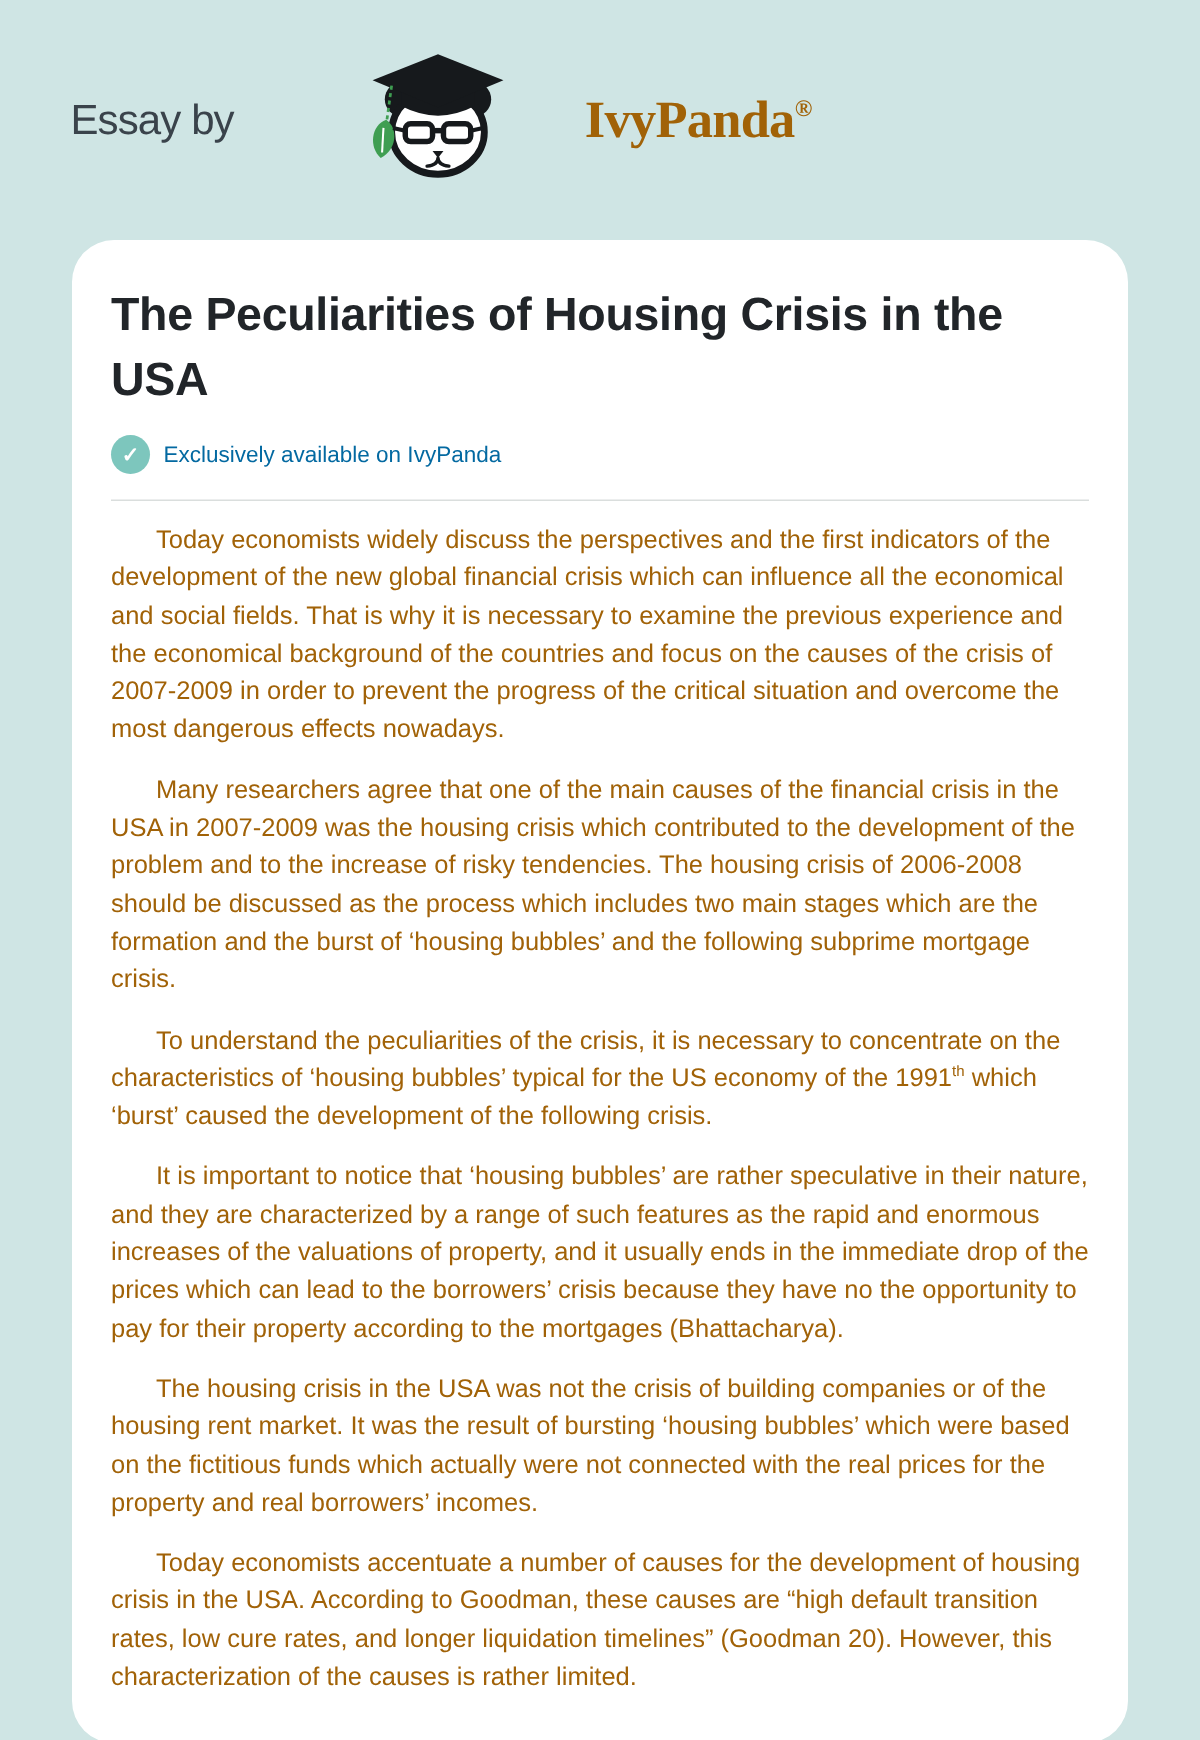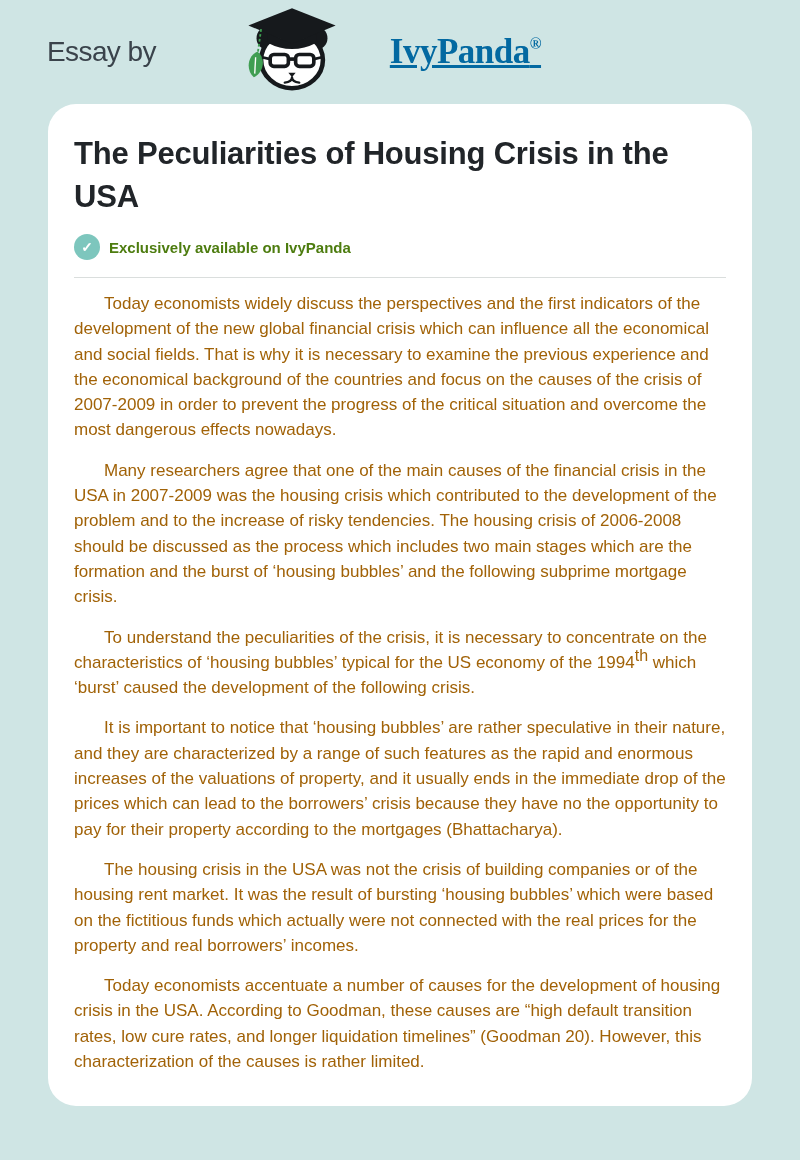--- a/index.html
+++ b/index.html
@@ -8,39 +8,38 @@
     padding: 0;
     width: 800px;
     height: 1160px;
     background: #cfe5e4;
     font-family: "Liberation Sans", sans-serif;
   }
   .page { width: 800px; height: 1160px; overflow: hidden; }
 
   
   .header {
-    height: 104px;
+    height: 160px;
     display: flex;
     align-items: center;
     padding-left: 47px;
     gap: 44px;
   }
   .brand-prefix {
     font-size: 28px;
     color: #3a434b;
     letter-spacing: -0.6px;
   }
   .logo { width: 100px; height: 88px; margin: -4px 4px 0 42px; }
   .brand-name {
     font-family: "Liberation Serif", serif;
     font-weight: bold;
     font-size: 35px;
-    color: #0369a1;
+    color: #a16207;
     letter-spacing: -0.5px;
-    text-decoration: underline;
   }
   .brand-name sup { font-size: 0.45em; vertical-align: 14px; }
 
   
   .card {
     width: 704px;
     margin-left: 48px;
     background: #ffffff;
     border-radius: 28px;
     padding: 28px 26px 32px 26px;
@@ -65,37 +64,37 @@
     color: #ffffff;
     display: flex;
     align-items: center;
     justify-content: center;
     font-size: 14px;
     font-weight: bold;
     flex: 0 0 auto;
   }
   .availability-label {
     font-size: 15px;
-    font-weight: bold;
-    color: #4d7c0f;
+    font-weight: normal;
+    color: #0369a1;
   }
   .divider {
     border: none;
     border-top: 1px solid #dadedd;
     margin: 17px 0 13px 0;
   }
   .body-text p {
     margin: 0 0 15px 0;
     font-size: 17px;
     line-height: 25.3px;
     color: #a16207;
     text-indent: 30px;
   }
   .body-text p:last-child { margin-bottom: 0; }
-  .body-text sup { font-size: 16px; line-height: 0; }
+  .body-text sup { font-size: 10px; line-height: 0; }
 </style>
 </head>
 <body>
 
 <div class="page">
 
   <div class="header">
     <span class="brand-prefix">Essay by</span>
     <span class="logo">
       <svg viewBox="0 0 110 96" width="100" height="88">
@@ -133,20 +132,20 @@
     <div class="availability">
       <span class="check-circle">✓</span>
       <span class="availability-label">Exclusively available on IvyPanda</span>
     </div>
 
     <hr class="divider">
 
     <div class="body-text">
       <p>Today economists widely discuss the perspectives and the first indicators of the development of the new global financial crisis which can influence all the economical and social fields. That is why it is necessary to examine the previous experience and the economical background of the countries and focus on the causes of the crisis of 2007-2009 in order to prevent the progress of the critical situation and overcome the most dangerous effects nowadays.</p>
       <p>Many researchers agree that one of the main causes of the financial crisis in the USA in 2007-2009 was the housing crisis which contributed to the development of the problem and to the increase of risky tendencies. The housing crisis of 2006-2008 should be discussed as the process which includes two main stages which are the formation and the burst of ‘housing bubbles’ and the following subprime mortgage crisis.</p>
-      <p><span>To understand the peculiarities of the crisis, it is necessary to concentrate on the characteristics of ‘housing bubbles’ typical for the US economy of the 1994</span><sup>th</sup><span> which ‘burst’ caused the development of the following crisis.</span></p>
+      <p><span>To understand the peculiarities of the crisis, it is necessary to concentrate on the characteristics of ‘housing bubbles’ typical for the US economy of the 1991</span><sup>th</sup><span> which ‘burst’ caused the development of the following crisis.</span></p>
       <p>It is important to notice that ‘housing bubbles’ are rather speculative in their nature, and they are characterized by a range of such features as the rapid and enormous increases of the valuations of property, and it usually ends in the immediate drop of the prices which can lead to the borrowers’ crisis because they have no the opportunity to pay for their property according to the mortgages (Bhattacharya).</p>
       <p>The housing crisis in the USA was not the crisis of building companies or of the housing rent market. It was the result of bursting ‘housing bubbles’ which were based on the fictitious funds which actually were not connected with the real prices for the property and real borrowers’ incomes.</p>
       <p>Today economists accentuate a number of causes for the development of housing crisis in the USA. According to Goodman, these causes are “high default transition rates, low cure rates, and longer liquidation timelines” (Goodman 20). However, this characterization of the causes is rather limited.</p>
     </div>
   </div>
 
 </div>
 
 </body></html>

